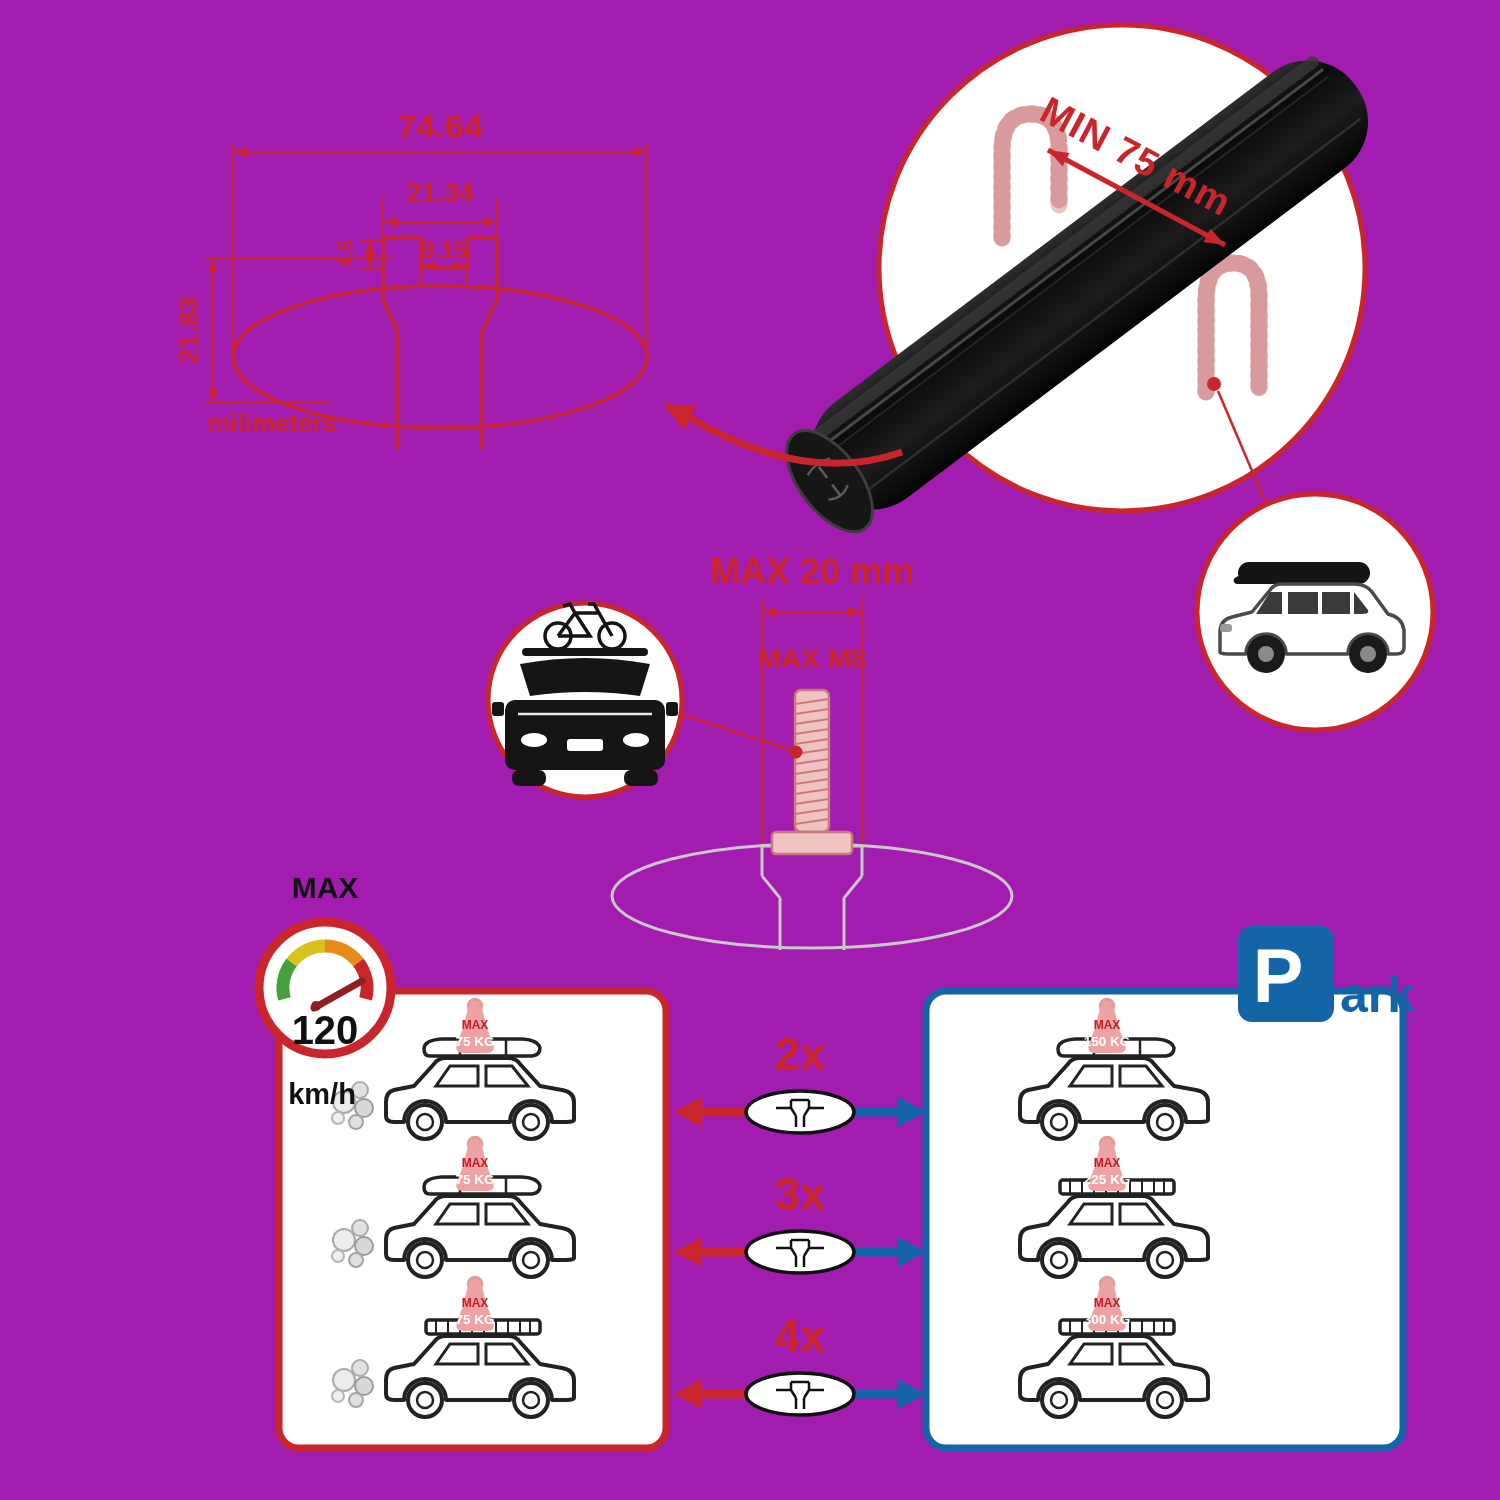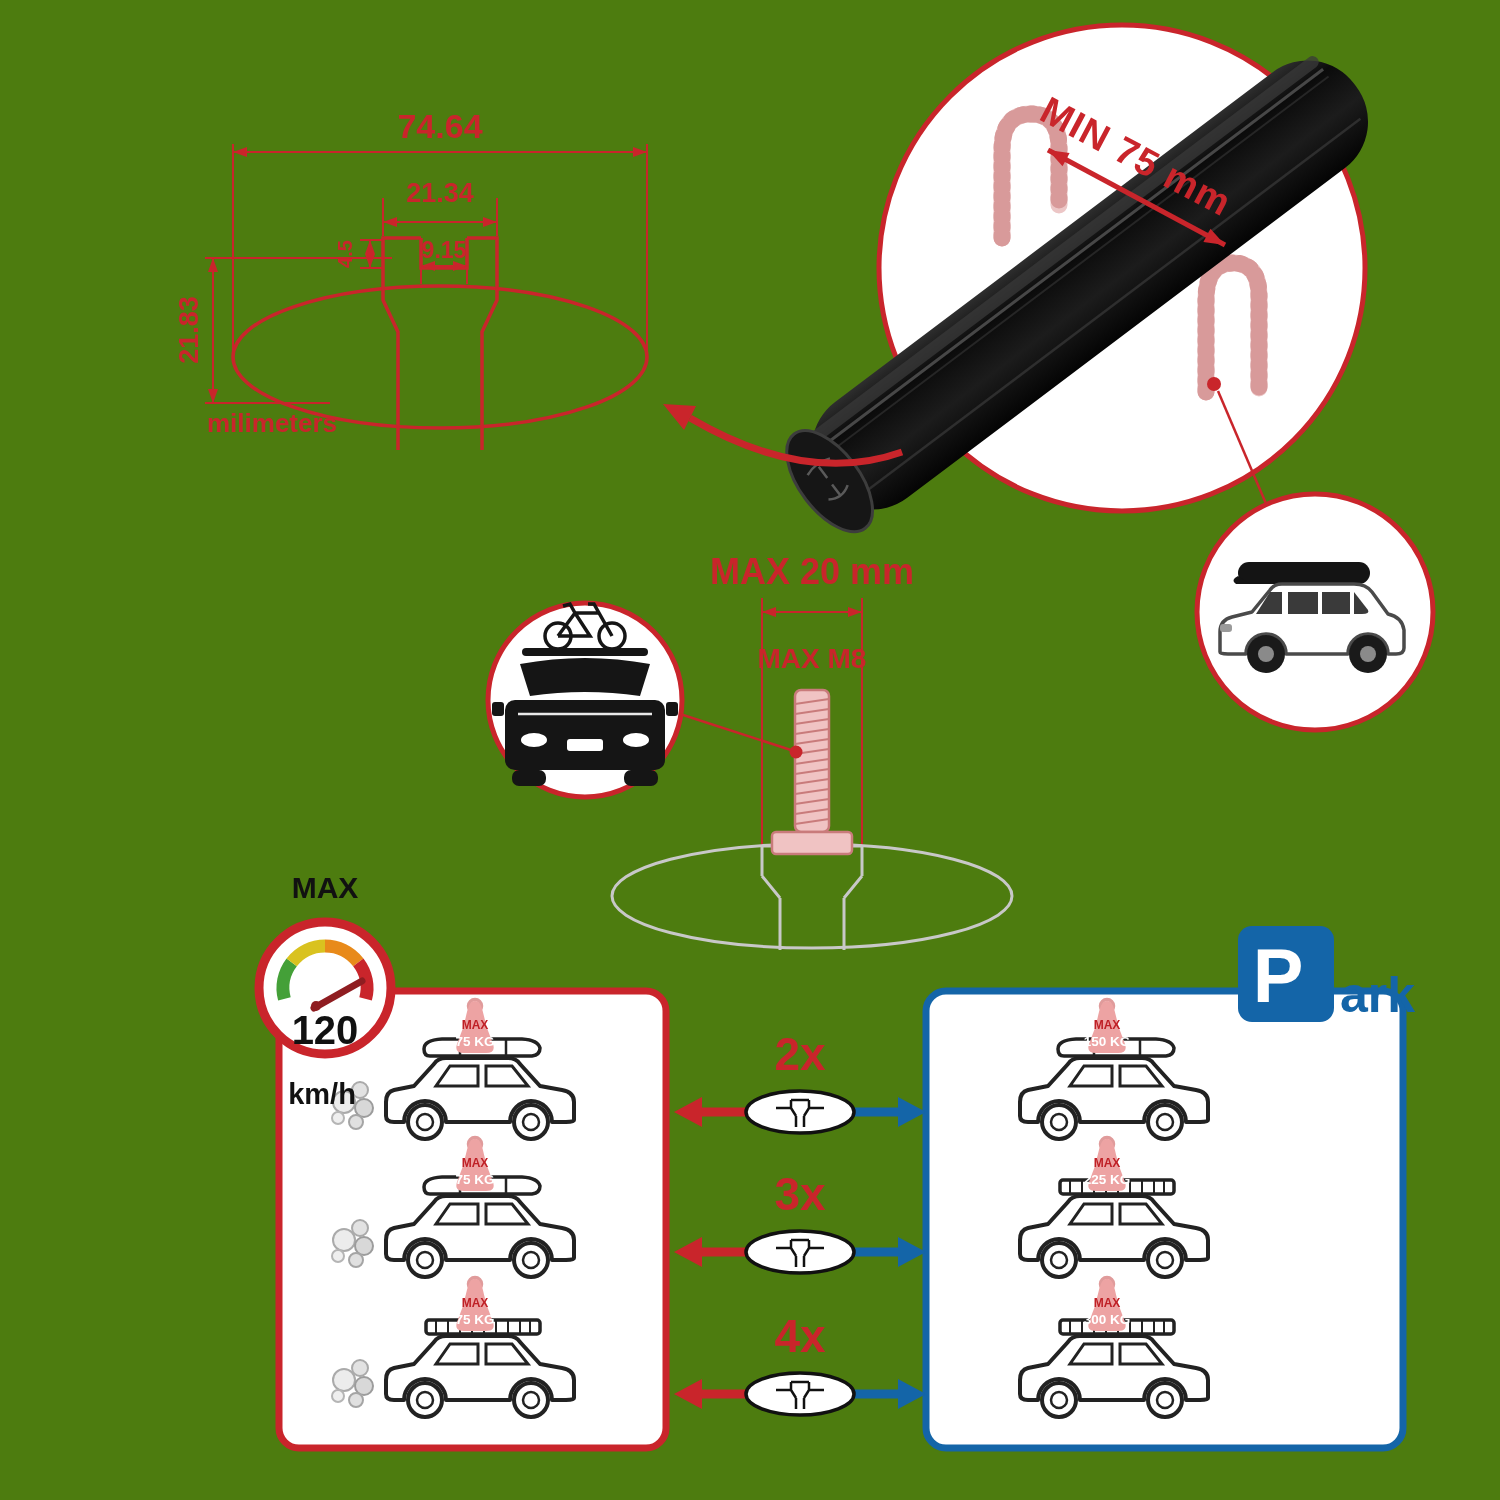--- a/index.html
+++ b/index.html
@@ -1,16 +1,16 @@
 <!DOCTYPE html>
 <html><head>
 <meta charset="utf-8">
 <style>
   html,body{margin:0;padding:0;background:#fff;}
-  .canvas{position:relative;width:1500px;height:1500px;background:#4d7c0f;overflow:hidden;}
+  .canvas{position:relative;width:1500px;height:1500px;background:#a21caf;overflow:hidden;}
   svg{display:block;}
   text{font-family:"Liberation Sans",sans-serif;font-weight:700;}
   .dimL{font-size:34px;fill:#c9252b;text-anchor:middle;}
   .dimM{font-size:27px;fill:#c9252b;text-anchor:middle;}
   .dimS{font-size:23px;fill:#c9252b;text-anchor:middle;}
   .dimXS{font-size:20px;fill:#c9252b;text-anchor:middle;}
   .units{font-size:26px;fill:#c9252b;text-anchor:start;}
   .minlbl{font-size:38px;fill:#c9252b;text-anchor:middle;letter-spacing:1px;}
   .bolt1{font-size:36px;fill:#c9252b;text-anchor:middle;}
   .bolt2{font-size:28px;fill:#c9252b;text-anchor:middle;}

